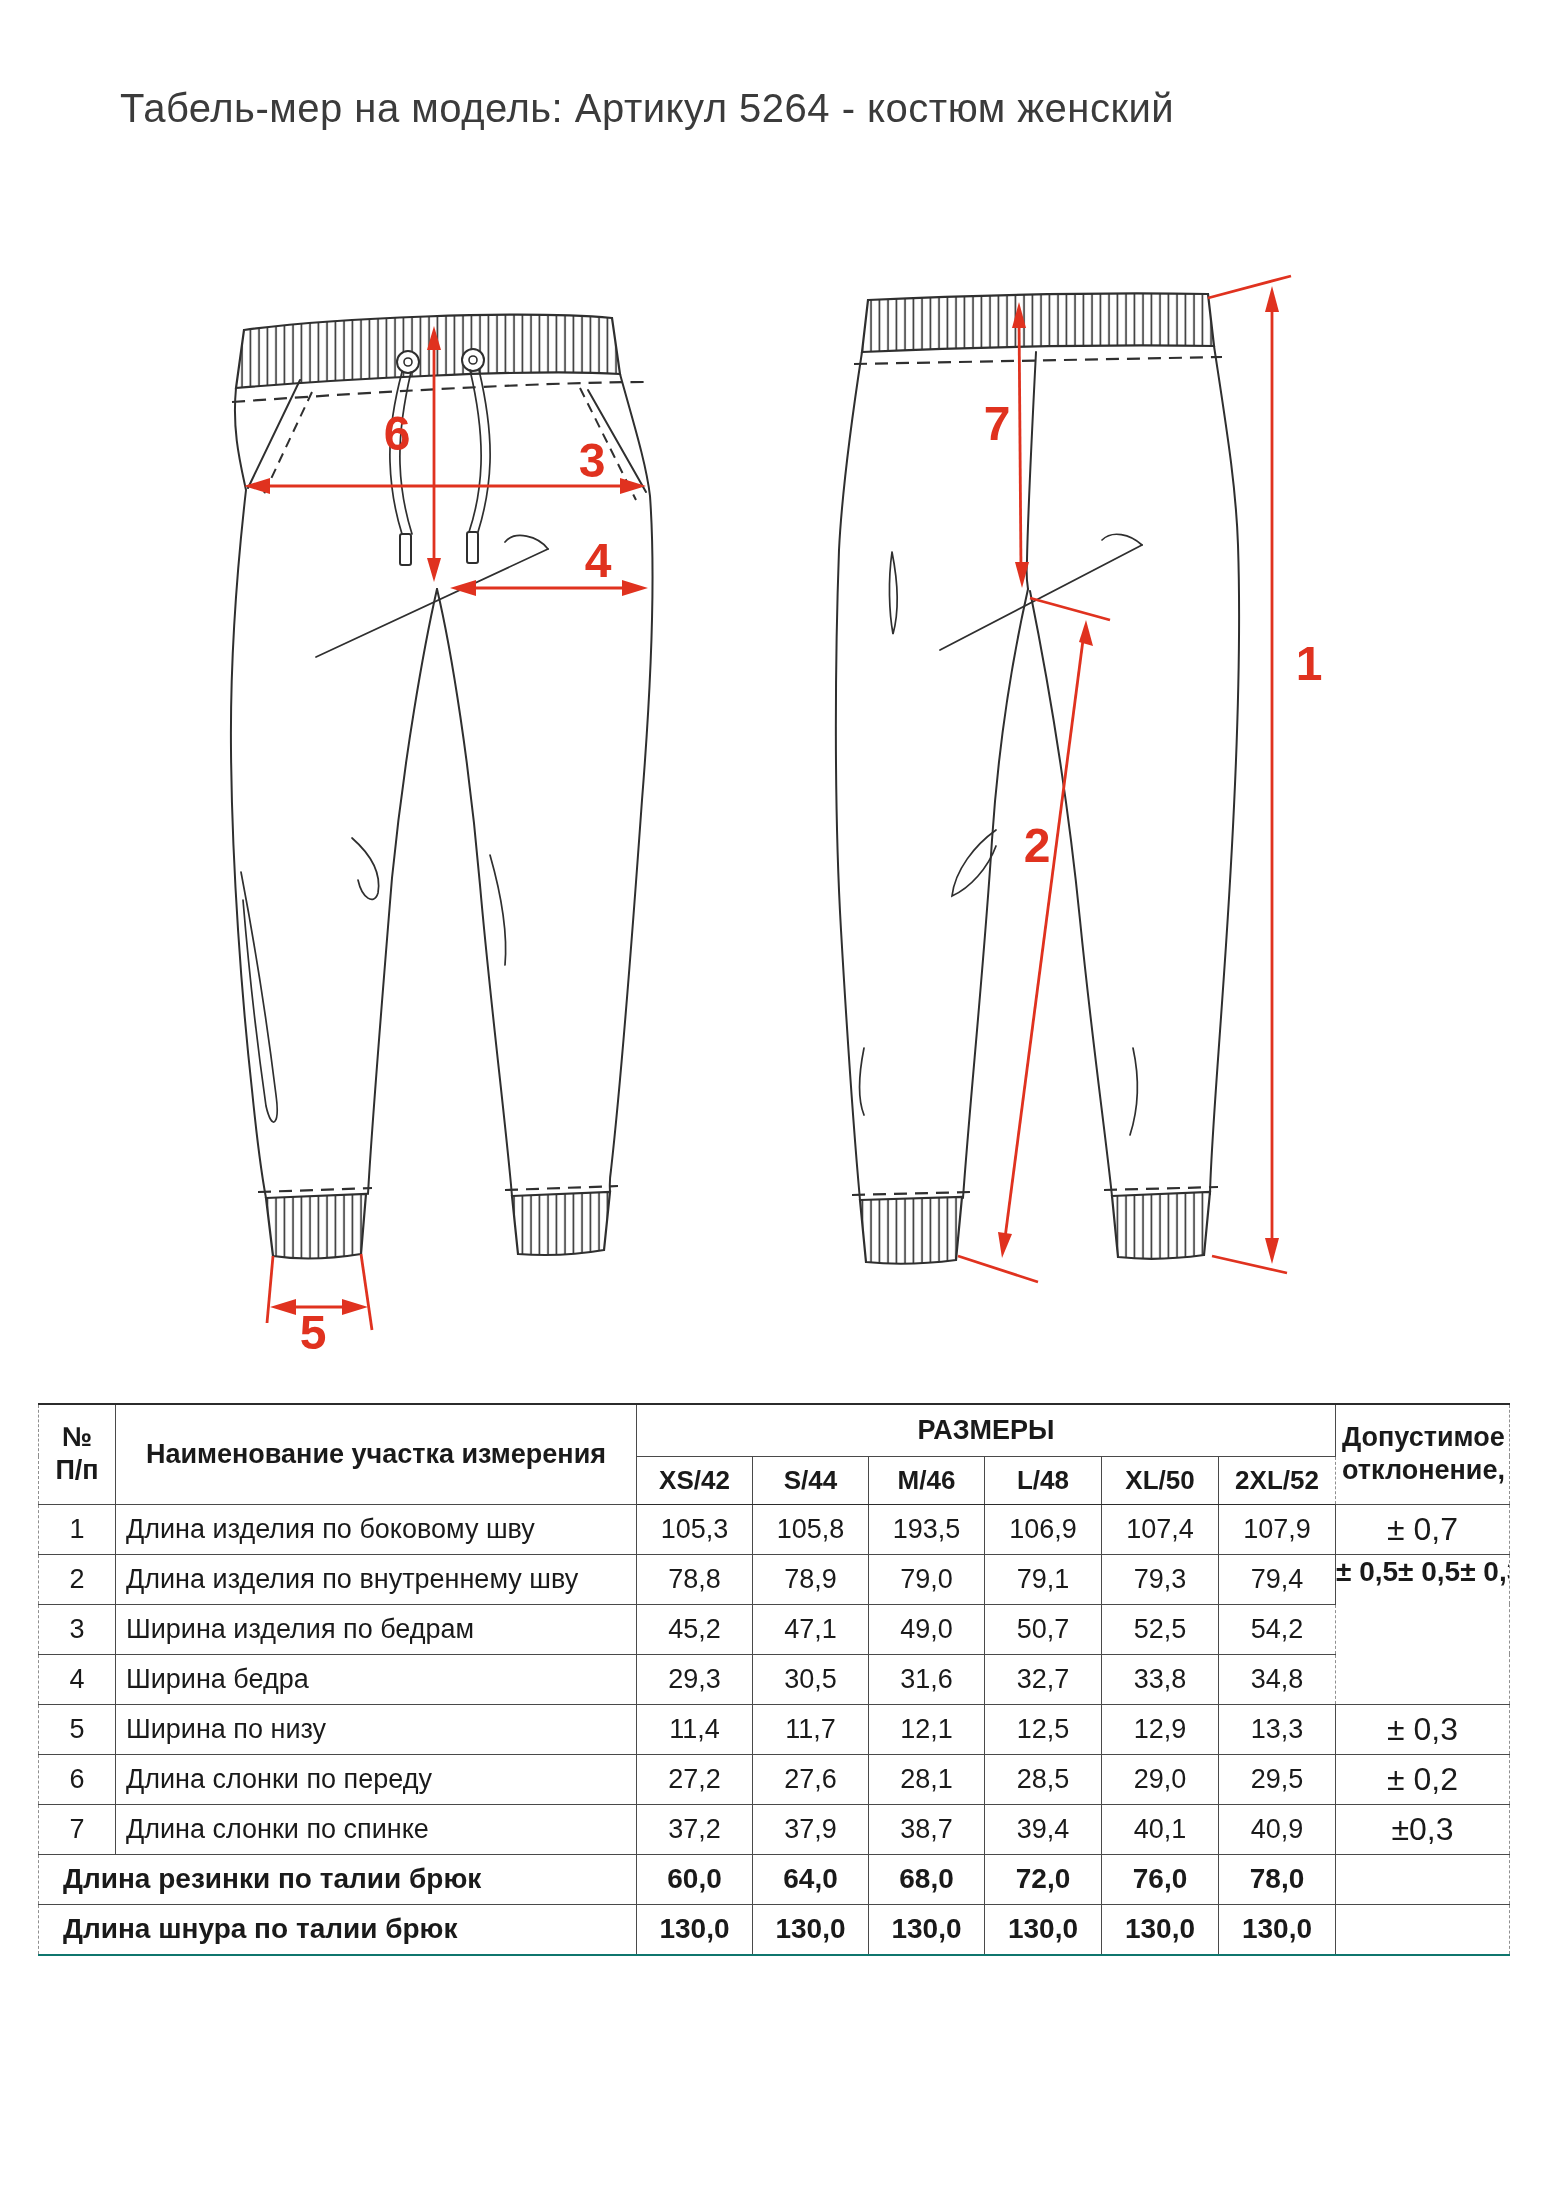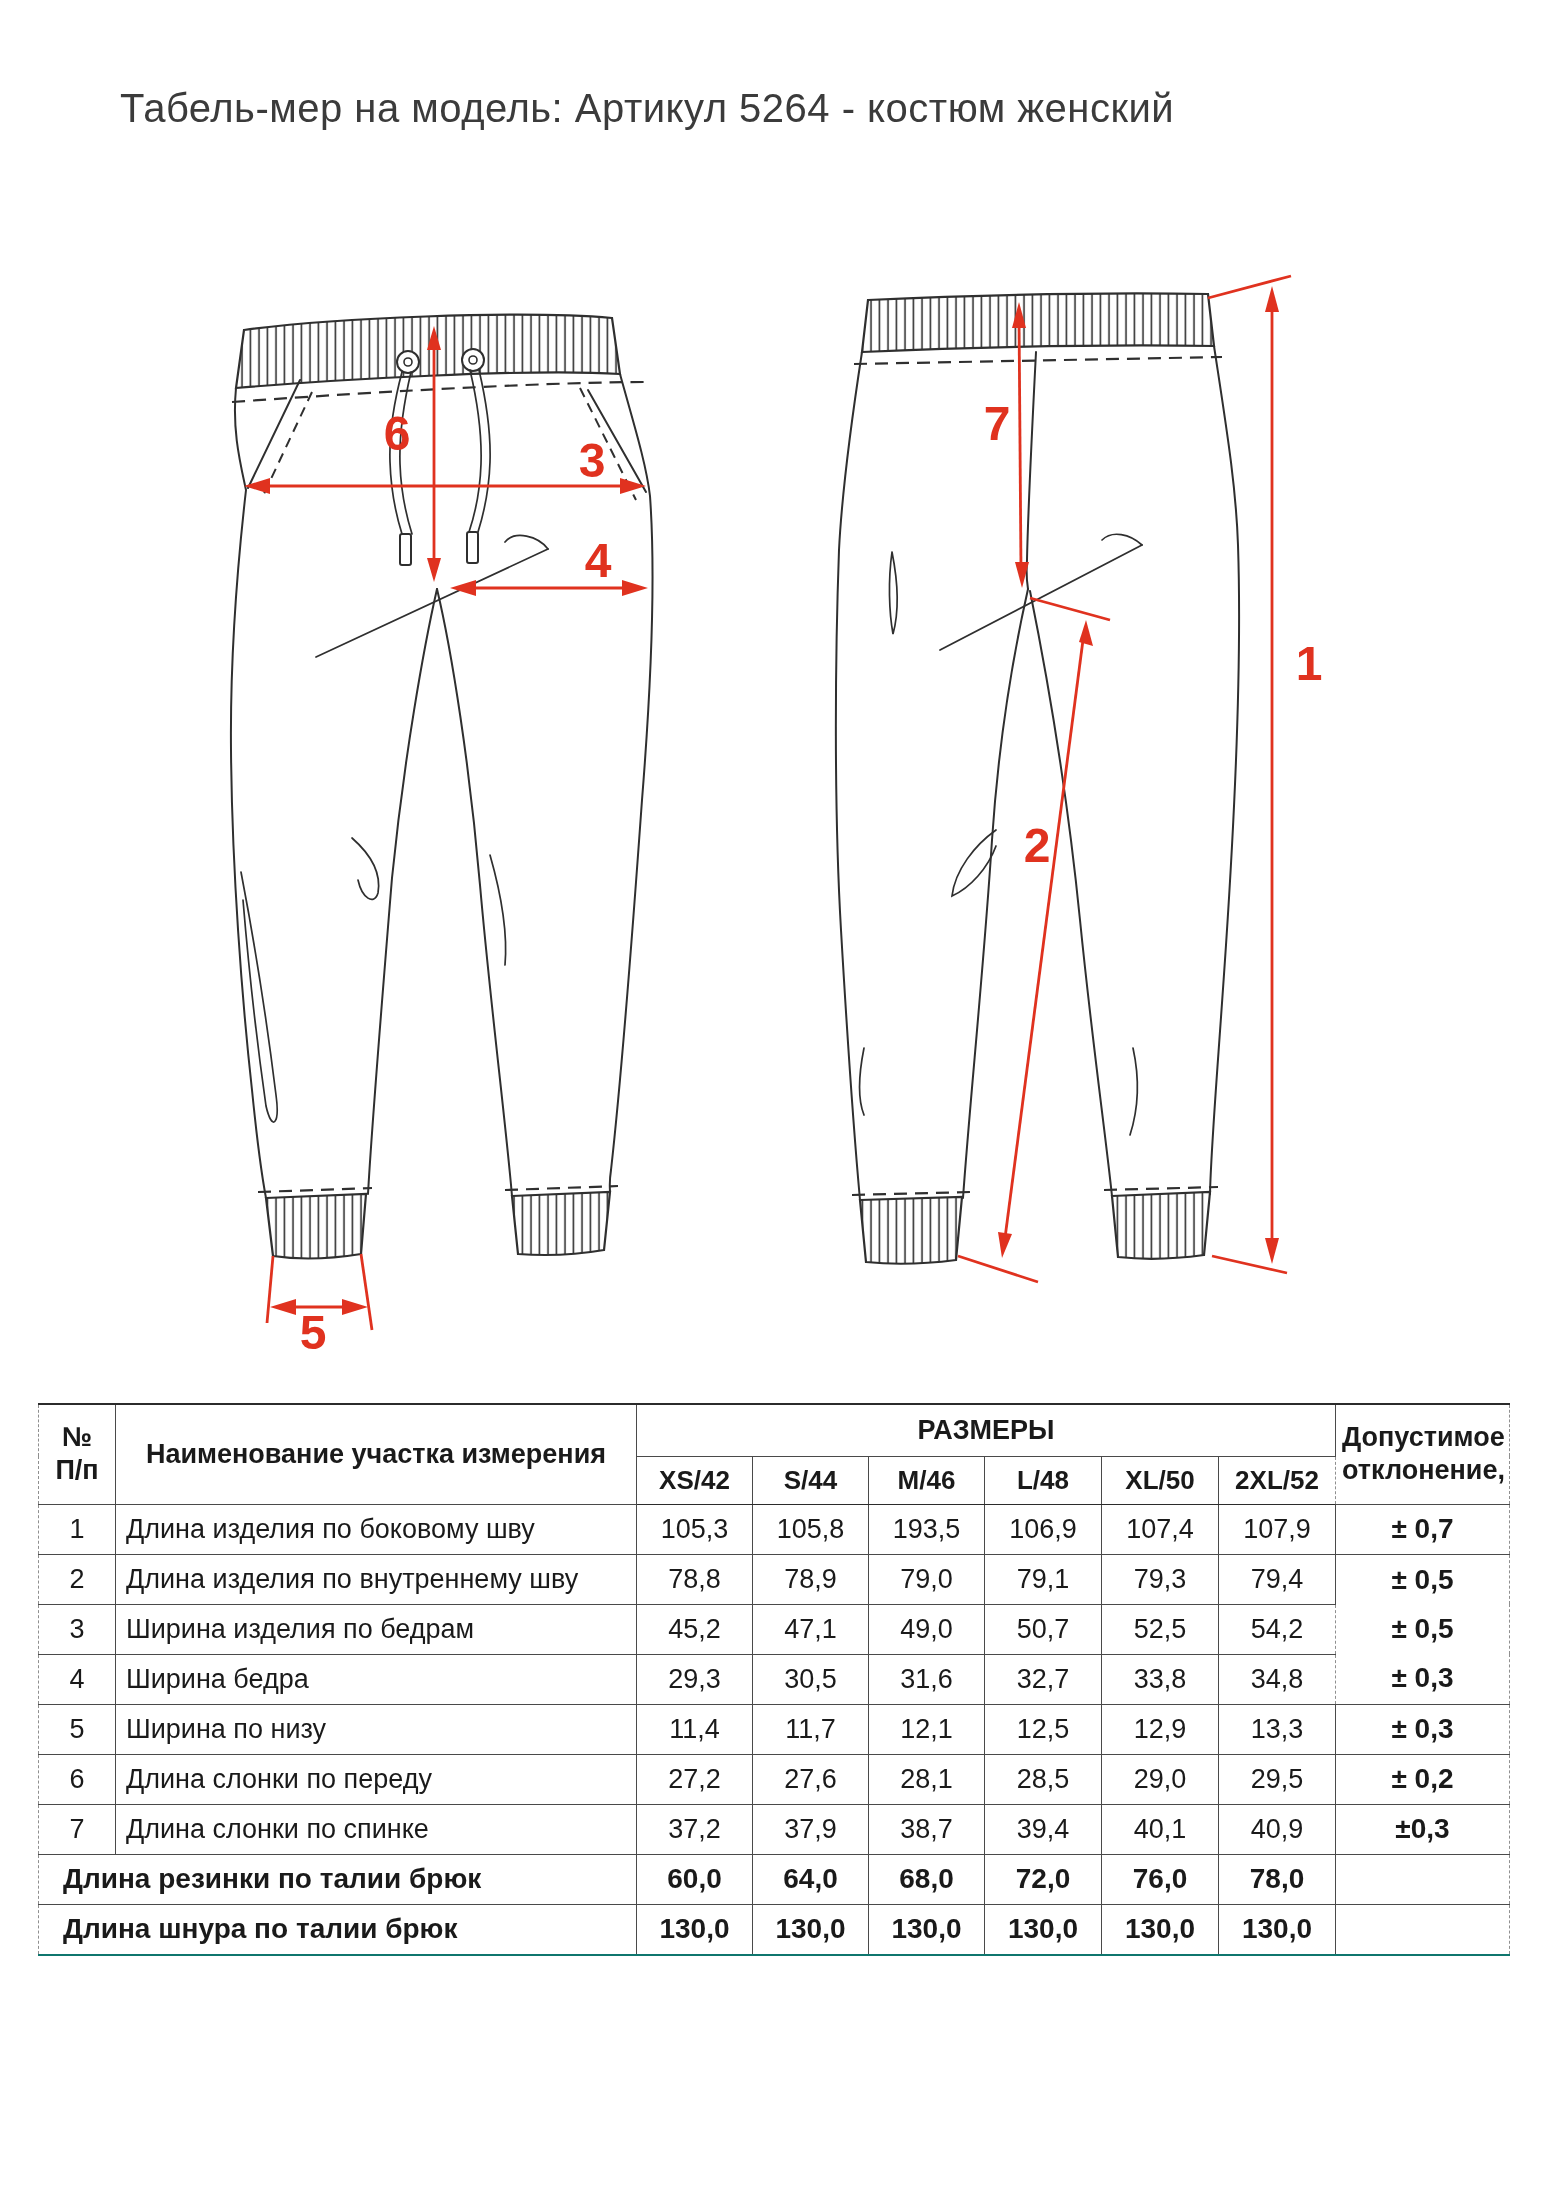--- a/index.html
+++ b/index.html
@@ -22,24 +22,24 @@
   }
   #size-table th, #size-table td{
     border:1px solid #4a4a4a; padding:0 6px; text-align:center; vertical-align:middle;
     overflow:hidden; white-space:nowrap;
   }
   #size-table thead th{ font-weight:bold; font-size:27px; }
   #size-table .h-top{ height:52px; }
   #size-table .h-sizes th{ height:47px; font-size:26px; }
   #size-table td{ font-size:27px; height:49px; }
   #size-table td.c-name{ text-align:left; padding-left:10px; }
-  #size-table td.c-tol{ font-weight:bold; font-size:28px; }
+  #size-table td.c-tol{ font-weight:normal; font-size:32px; }
   #size-table td.c-tol-merged{ font-weight:bold; font-size:28px; padding:0; }
   #size-table td.c-tol-merged .tol-stack{
-    display:flex; flex-direction:column; justify-content:space-around; height:147px;
+    display:flex; flex-direction:row; justify-content:space-around; height:147px;
   }
   #size-table td.c-foot{ text-align:left; padding-left:24px; font-weight:bold; font-size:28px; }
   #size-table td.c-fval{ font-weight:bold; font-size:28px;margin-left:37px; }
   #size-table .two-line{ line-height:1.25; font-size:27px; }
   
   #size-table tr > *:first-child{ border-left:1px dashed #8f8f8f; }
   #size-table tr > *:last-child{ border-right:1px dashed #8f8f8f; }
   #size-table thead tr:first-child > *{ border-top:2px solid #2b2b2b; }
   #size-table tr.last-row > *{ border-bottom:2px solid #0f766e; }
   #size-table thead tr.h-sizes > *{ border-bottom:1.5px solid #2b2b2b;margin-top:35px; }

